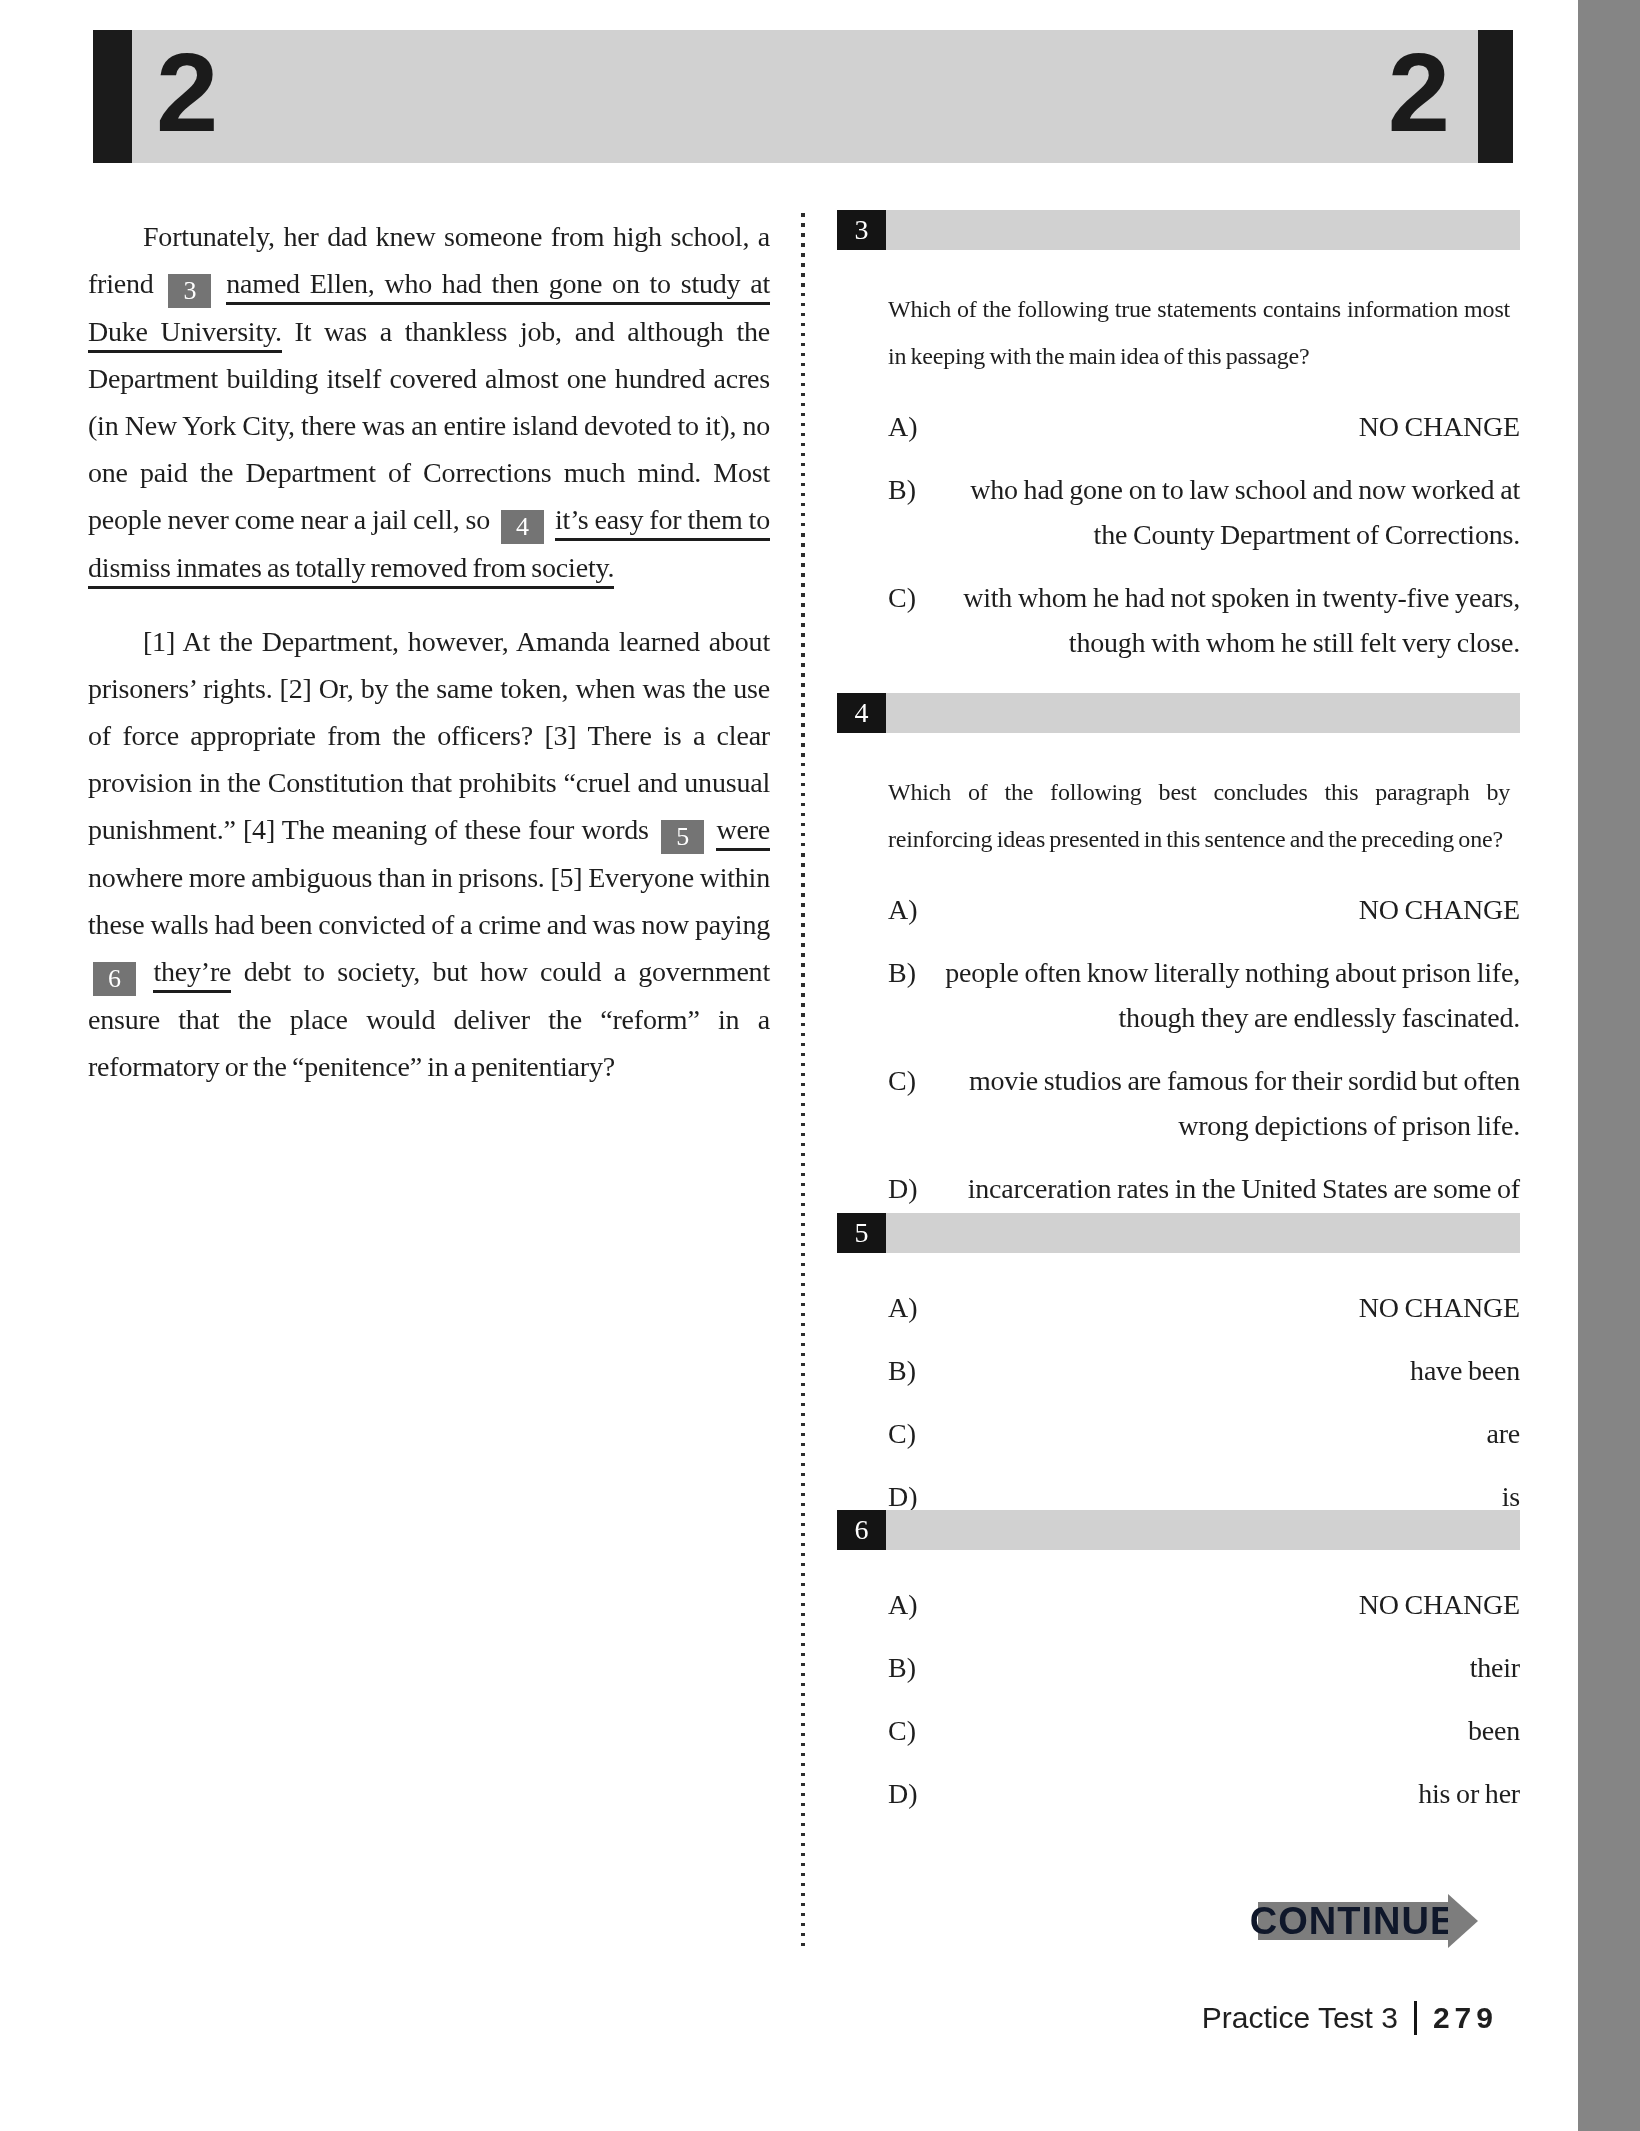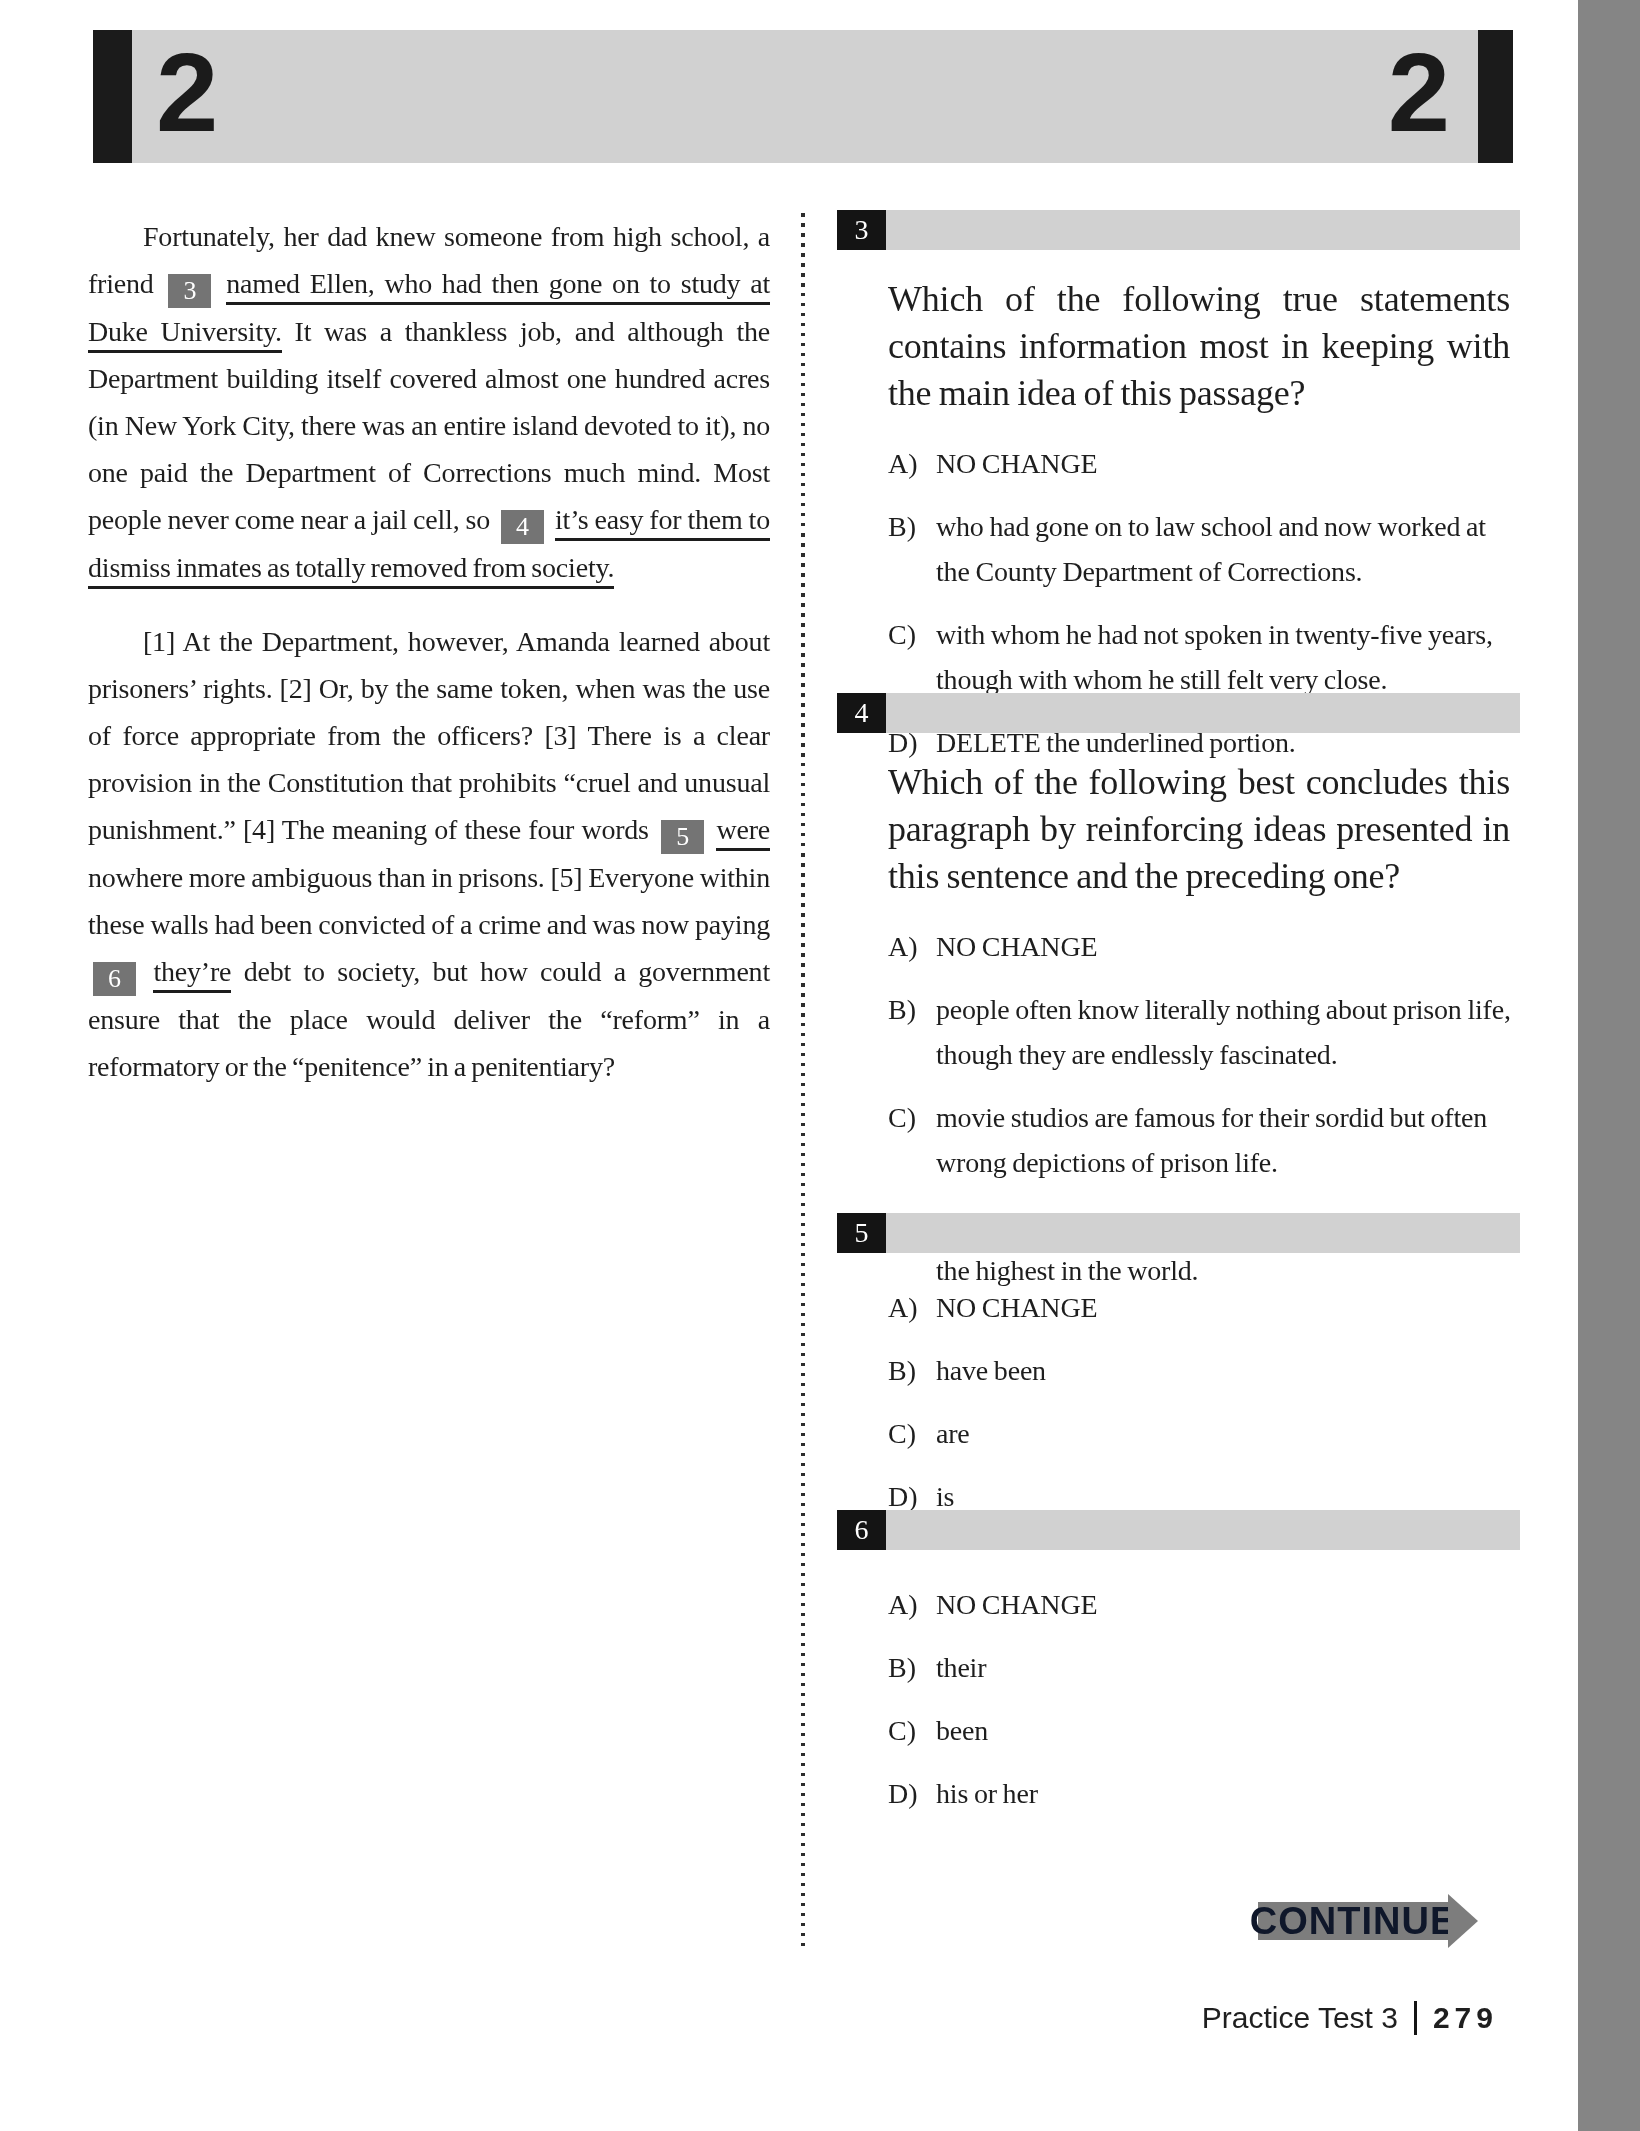--- a/index.html
+++ b/index.html
@@ -33,27 +33,27 @@
   .divider{position:absolute;left:801px;top:213px;width:4px;height:1737px;
            background-image:repeating-linear-gradient(to bottom,#2c2c2c 0px,#2c2c2c 3.5px,
            transparent 3.5px,transparent 10px);}
 
   
   .qblock{position:absolute;left:837px;width:683px;}
   .qheader{display:flex;height:40px;}
   .qnum{width:49px;background:#141414;color:#fff;font-size:28px;
         display:flex;align-items:center;justify-content:center;}
   .qbar{flex:1;background:var(--bar,#d3d3d3);}
-  .qstem{margin:26px 0 0 51px;width:622px;font-size:36px;line-height:47px;text-align:justify;
+  .qstem{margin:36px 0 0 51px;width:622px;font-size:24px;line-height:47px;text-align:justify;
          letter-spacing:-0.2px;word-spacing:-1.5px;}
   .choices{margin:24px 0 0 51px;}
   .no-stem .choices{margin-top:32px;}
   .choice{display:flex;margin-bottom:18px;font-size:28px;line-height:45px;}
   .cletter{width:48px;flex:none;}
-  .ctext{width:585px;letter-spacing:-0.2px;word-spacing:-1px;}
+  .ctext{width:585px;letter-spacing:-0.2px;word-spacing:-1px;text-align:right;}
 
   
   .continue{position:absolute;left:1258px;top:1894px;display:flex;align-items:center;cursor:pointer;}
   .cbar{width:190px;height:38px;background:var(--cont,#7d7d7d);display:flex;align-items:center;
         justify-content:center;color:#0f172a;font-family:"Liberation Sans",sans-serif;
         font-weight:bold;font-size:38px;letter-spacing:1px;}
   .chead{width:0;height:0;border-top:27px solid transparent;border-bottom:27px solid transparent;
          border-left:30px solid var(--cont,#7d7d7d);}
 
   

